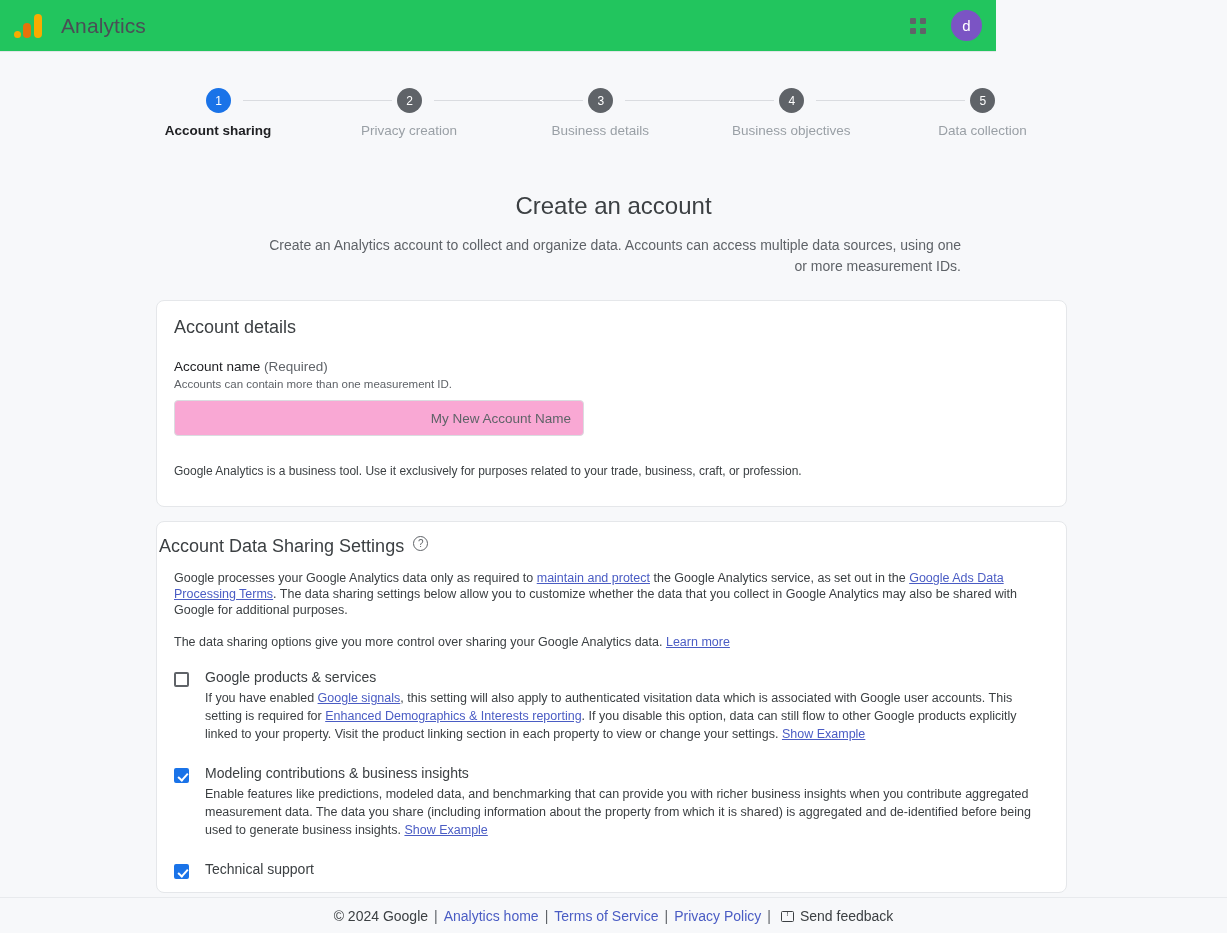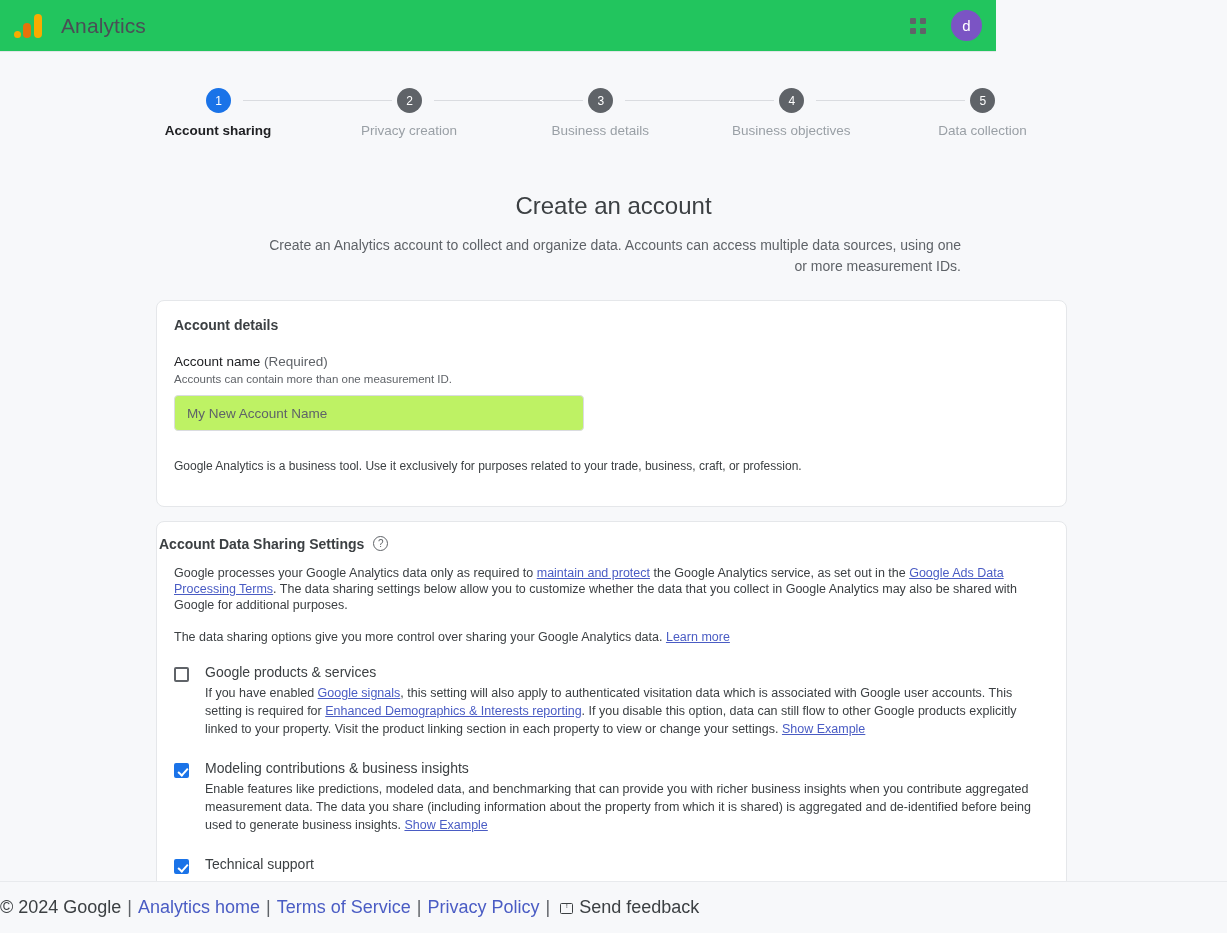--- a/index.html
+++ b/index.html
@@ -105,37 +105,38 @@
   .card {
     position: absolute; left: 156px; width: 911px;
     background: #ffffff;
     border: 1px solid #e5e7ea;
     border-radius: 8px;
   }
   #card-details { top: 300px; height: 207px; }
   #card-sharing { top: 521px; height: 372px; overflow: hidden; }
 
   .card-title {
-    font-size: 14px; color: #3c4043; font-weight: 700;
+    font-size: 18px; color: #3c4043; font-weight: 400;
   }
   #card-details .card-title { margin: 16px 0 0 17px; }
 
   .field-label {
     margin: 21px 0 0 17px; font-size: 13.5px; color: #202124;
   }
   .field-label .req { color: #5f6368; }
   .field-hint {
     margin: 4px 0 0 17px; font-size: 11.5px; color: #5f6368;
   }
   .text-input {
     margin: 10px 0 0 17px; width: 410px; height: 36px;
     border: 1px solid #dadce0; border-radius: 4px;
-    background: #bef264; font-size: 13.5px; color: #5f6368;
+    background: #f9a8d4; font-size: 13.5px; color: #5f6368;
     padding: 0 12px; font-family: "Liberation Sans", sans-serif;
     outline: none;
+    text-align: right;
   }
   .business-note {
     margin: 28px 0 0 17px; font-size: 12px; color: #3c4043;
   }
 
   
   .sharing-head {
     display: flex; align-items: flex-start; gap: 9px;
     margin: 14px 0 0 2px;
   }
@@ -166,25 +167,25 @@
   .opt-body { margin-left: 16px; }
   .opt-title { font-size: 14px; color: #3c4043; }
   .opt-desc {
     margin-top: 4px; font-size: 12.5px; color: #3c4043;
     line-height: 18px; max-width: 828px;
   }
 
   
   .footer {
     position: absolute; bottom: 0; left: 0;
-    width: 1227px; height: 52px;
+    width: 1227px; height: 36px;
     background: #f7f8fa;
     border-top: 1px solid #e8eaed;
-    display: flex; align-items: center; justify-content: flex-start;
-    font-size: 18px; color: #3c4043;
+    display: flex; align-items: center; justify-content: center;
+    font-size: 14px; color: #3c4043;
   }
   .footer .sep { margin: 0 6px; color: #5f6368; }
   .footer a { color: #4a5cc4; text-decoration: none; cursor: pointer; }
   .fb-icon {
     display: inline-block; width: 13px; height: 11px;
     border: 1.4px solid #3c4043; border-radius: 1.5px;
     position: relative; margin: 0 6px -1px 4px;
   }
   .fb-icon::after {
     content: "!"; position: absolute; left: 0; right: 0; top: -3px;

